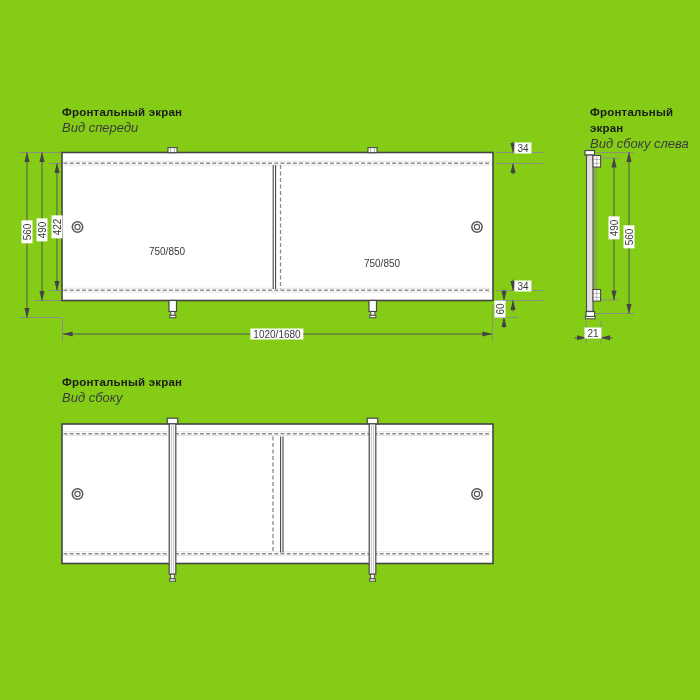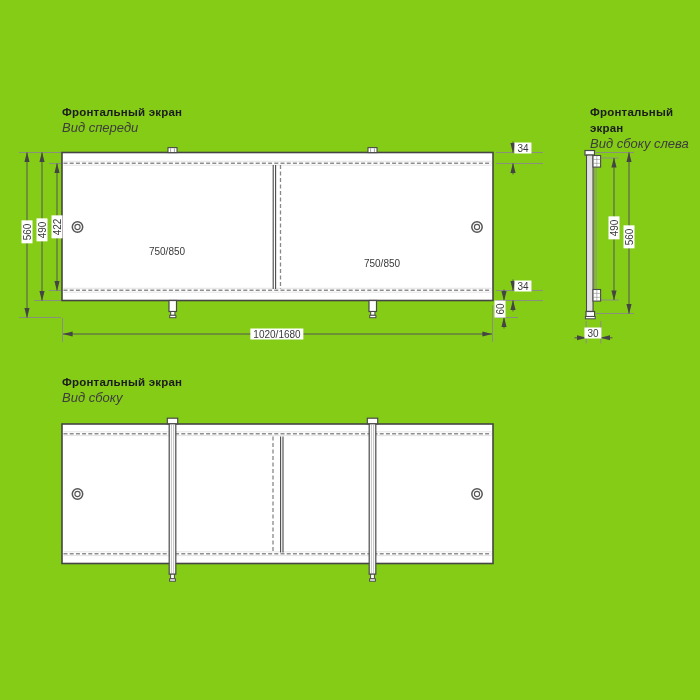--- a/index.html
+++ b/index.html
@@ -221,15 +221,15 @@
   <div class="dim-label rot" style="left:57px;top:227px;">422</div>
   <div class="dim-label" style="left:167px;top:251px;">750/850</div>
   <div class="dim-label" style="left:382px;top:263px;">750/850</div>
   <div class="dim-label" style="left:277px;top:334px;">1020/1680</div>
   <div class="dim-label" style="left:523px;top:148px;">34</div>
   <div class="dim-label" style="left:523px;top:286px;">34</div>
   <div class="dim-label rot" style="left:500px;top:309px;">60</div>
 
   <div class="dim-label rot" style="left:614px;top:228px;">490</div>
   <div class="dim-label rot" style="left:629px;top:237px;">560</div>
-  <div class="dim-label" style="left:593px;top:333px;">30</div>
+  <div class="dim-label" style="left:593px;top:333px;">21</div>
 
 </div>
 
 </body></html>

